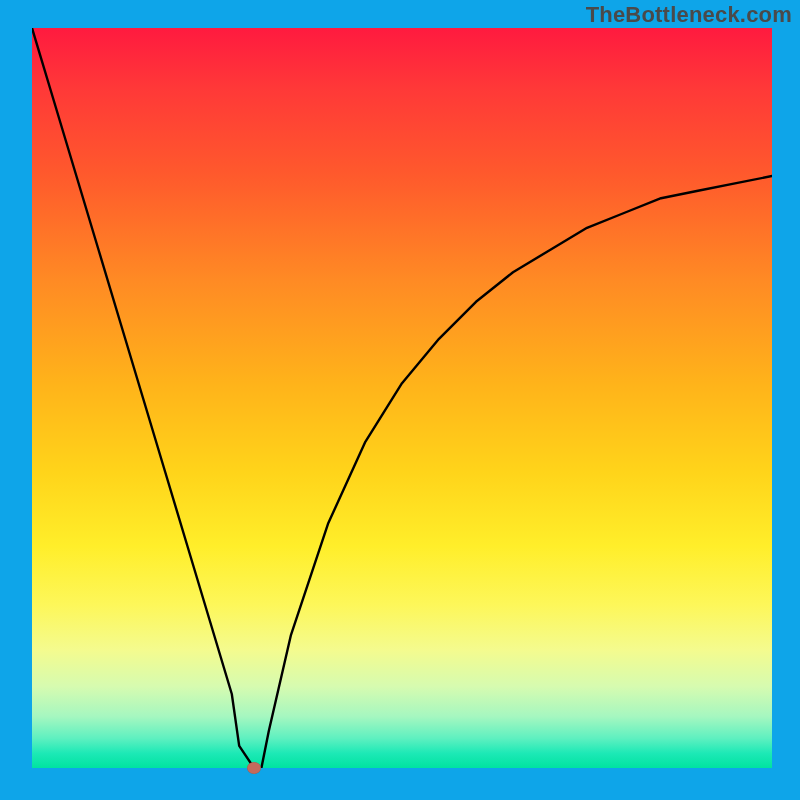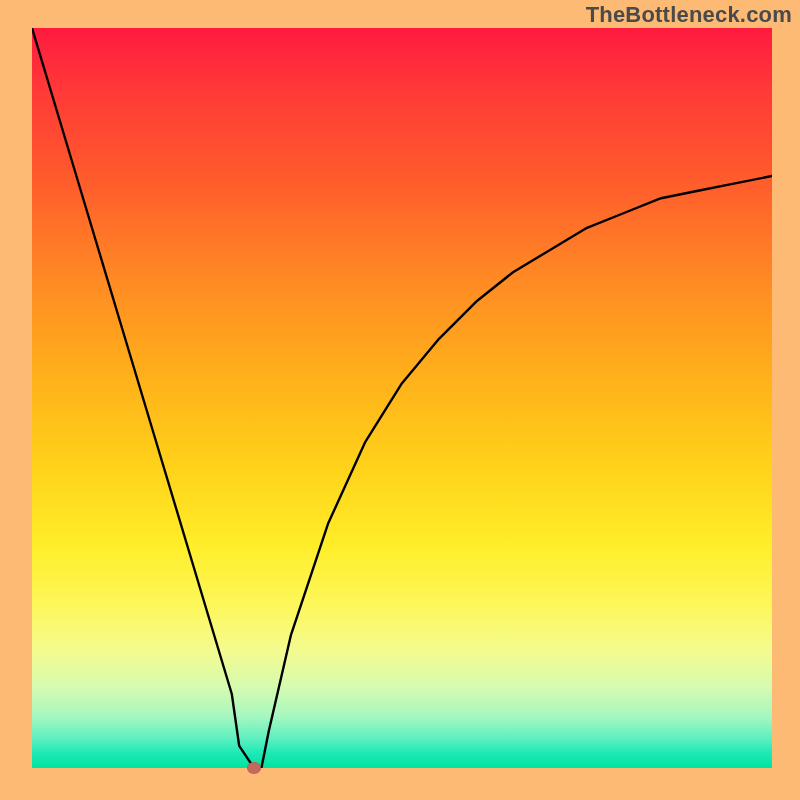--- a/index.html
+++ b/index.html
@@ -8,21 +8,21 @@
     width: 800px;
     height: 800px;
     overflow: hidden;
     background: #000;
     font-family: Arial, Helvetica, sans-serif;
   }
   .frame {
     position: relative;
     width: 800px;
     height: 800px;
-    background: #fdba74;
+    background: #0ea5e9;
   }
   .watermark {
     position: absolute;
     top: 2px;
     right: 8px;
     color: #4a4a4a;
     font-size: 22px;
     font-weight: 600;
     letter-spacing: 0.2px;
     z-index: 10;

